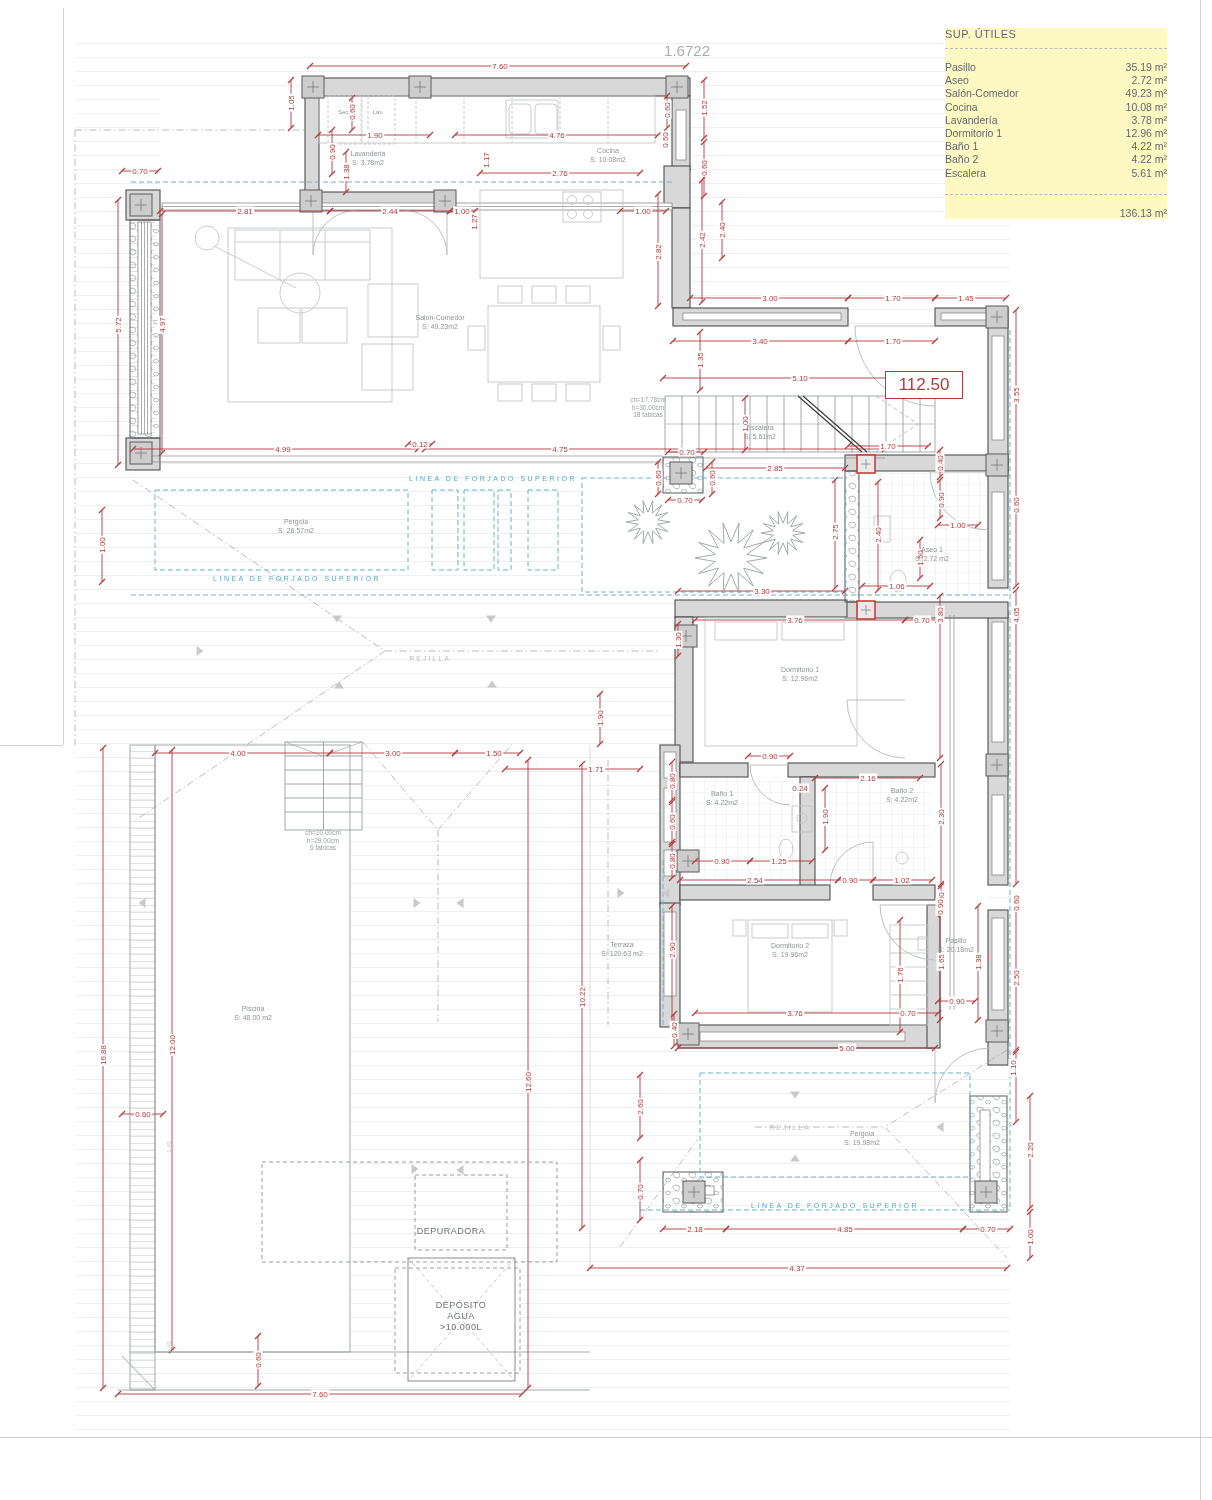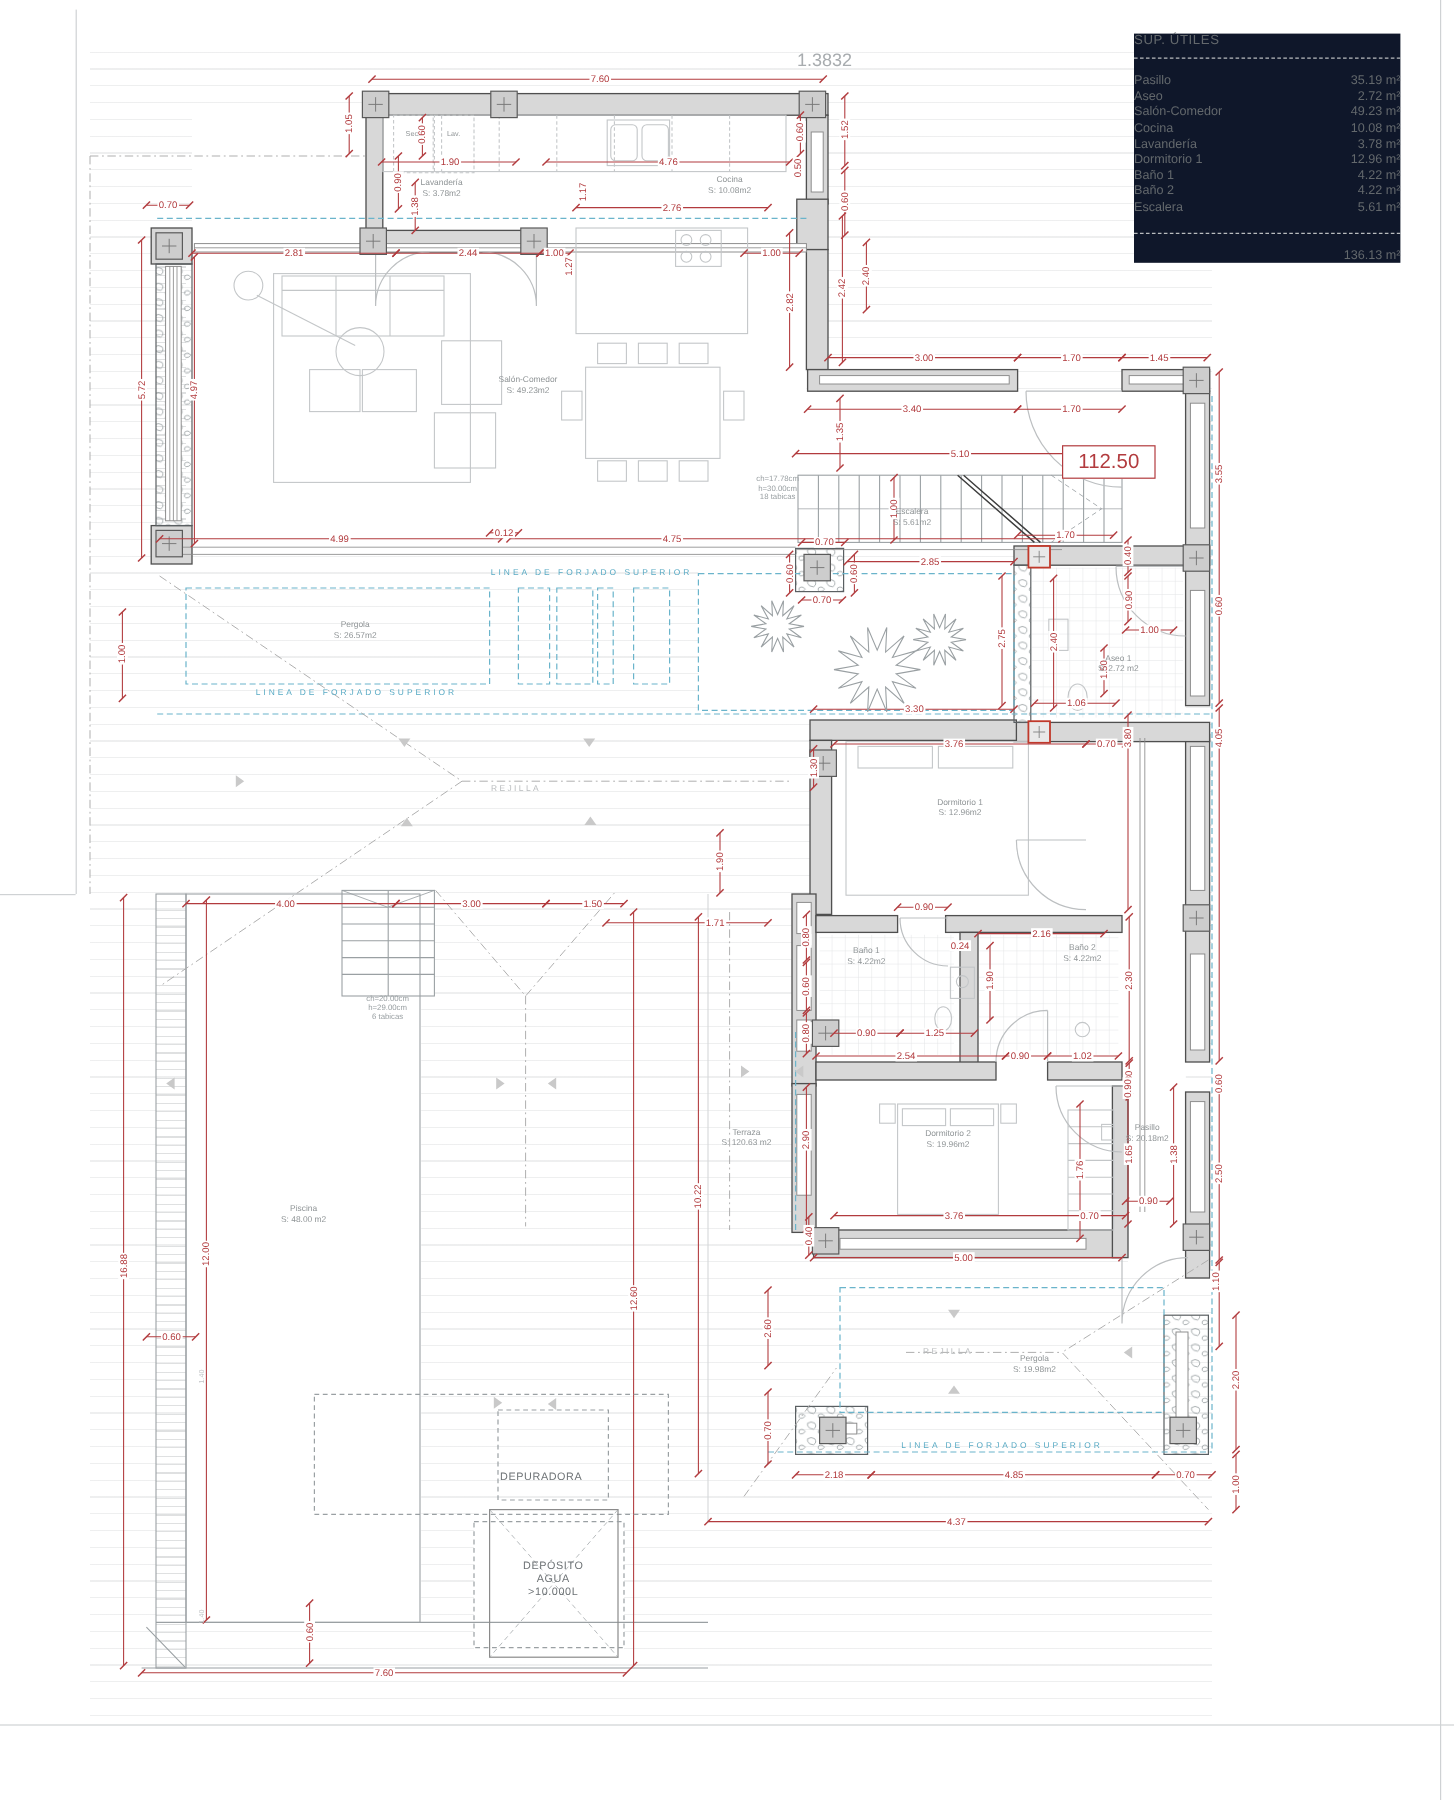--- a/index.html
+++ b/index.html
@@ -18,21 +18,21 @@
         transform:translate(-50%,-50%);}
   .greylab{position:absolute;color:#b9bcbe;white-space:nowrap;transform:translate(-50%,-50%);letter-spacing:2px;font-size:7px;}
   .note{position:absolute;font-size:6.5px;line-height:7.5px;color:#9aa0a3;transform:translate(-50%,-50%);text-align:center;white-space:nowrap;}
   .note.dark{color:#6d7275;font-size:9px;line-height:11px;letter-spacing:.5px;}
   .note.v{transform:translate(-50%,-50%) rotate(-90deg);}
   .arrow{position:absolute;width:0;height:0;transform:translate(-50%,-50%);}
   .level-box{position:absolute;left:885px;top:371px;width:76px;height:26px;border:1.6px solid #b23b3e;
        color:#b23b3e;font-size:17px;display:flex;align-items:center;justify-content:center;background:#fff;z-index:4;}
   .scale-label{position:absolute;right:502px;top:42px;font-size:15px;color:#a8acaf;z-index:4;}
   
-  #legend{position:absolute;left:945px;top:28px;width:222px;z-index:4;background:#0f172a;color:#63686c;}
+  #legend{position:absolute;left:945px;top:28px;width:222px;z-index:4;background:#fef9c3;color:#63686c;}
   #legend .lg-title{font-size:11px;letter-spacing:.5px;padding-bottom:8px;}
   #legend .lg-sub{font-size:11px;letter-spacing:.5px;padding:8px 0 14px 0;}
   #legend .lg-sep{border-top:1.2px dashed #b9bcbe;}
   #legend .lg-row{display:flex;justify-content:space-between;font-size:10.5px;line-height:13.2px;}
   #legend .lg-total{display:flex;justify-content:flex-end;font-size:10.5px;padding-top:12px;}
   #legend .lg-rows{padding:12px 0 14px 0;}
   .frame{position:absolute;background:#cfd2d4;z-index:1;}
 </style>
 </head>
 <body>
@@ -676,21 +676,21 @@
       <div class="dim v" style="left: 672px; top: 950px;">2.90</div>
       <div class="dim v" style="left: 940px; top: 907px;">0.90</div>
       <div class="dim v" style="left: 1016px; top: 903px;">0.60</div>
       <div class="dim v" style="left: 941px; top: 962px;">1.65</div>
       <div class="dim v" style="left: 900px; top: 975px;">1.76</div>
       <div class="dim v" style="left: 978px; top: 962px;">1.38</div>
       <div class="dim v" style="left: 1016px; top: 978px;">2.50</div>
       <div class="dim" style="left: 957px; top: 1001px;">0.90</div>
       <div class="dim" style="left: 795px; top: 1013px;">3.76</div>
       <div class="dim" style="left: 908px; top: 1013px;">0.70</div>
-      <div class="dim" style="left: 803px; top: 1048px;">5.00</div>
+      <div class="dim" style="left: 847px; top: 1048px;">5.00</div>
       <div class="dim v" style="left: 674px; top: 1030px;">0.40</div>
       <div class="dim" style="left: 238px; top: 753px;">4.00</div>
       <div class="dim" style="left: 393px; top: 753px;">3.00</div>
       <div class="dim" style="left: 494px; top: 753px;">1.50</div>
       <div class="dim" style="left: 564px; top: 769px; margin-left: 32px;">1.71</div>
       <div class="dim v" style="left: 103px; top: 1055px;">16.88</div>
       <div class="dim v" style="left: 172px; top: 1045px;">12.00</div>
       <div class="dim v" style="left: 528px; top: 1082px;">12.60</div>
       <div class="dim v" style="left: 582px; top: 997px;">10.22</div>
       <div class="dim" style="left: 143px; top: 1114px;">0.60</div>
@@ -787,21 +787,21 @@
       <div class="arrow" style="left: 621px; top: 893px; border-top: 5px solid transparent; border-bottom: 5px solid transparent; border-left: 7px solid rgb(201, 201, 201);"></div>
       <div class="arrow" style="left: 666px; top: 893px; border-top: 5px solid transparent; border-bottom: 5px solid transparent; border-right: 7px solid rgb(201, 201, 201);"></div>
       <div class="arrow" style="left: 795px; top: 1095px; border-left: 5px solid transparent; border-right: 5px solid transparent; border-top: 7px solid rgb(201, 201, 201);"></div>
       <div class="arrow" style="left: 795px; top: 1158px; border-left: 5px solid transparent; border-right: 5px solid transparent; border-bottom: 7px solid rgb(201, 201, 201);"></div>
       <div class="arrow" style="left: 940px; top: 1127px; border-top: 5px solid transparent; border-bottom: 5px solid transparent; border-right: 7px solid rgb(201, 201, 201);"></div>
     </div>
 
   <div class="level-box">
       <span>112.50</span>
     </div>
-  <div class="scale-label">1.3832</div>
+  <div class="scale-label">1.6722</div>
 
   <div id="legend">
     <div class="lg-title">SUP. ÚTILES</div>
     <div class="lg-sep"></div>
     <div class="lg-rows" id="legend-rows">
         <div class="lg-row">
           <span>Pasillo</span>
           <span>35.19 m²</span>
         </div>
         <div class="lg-row">

